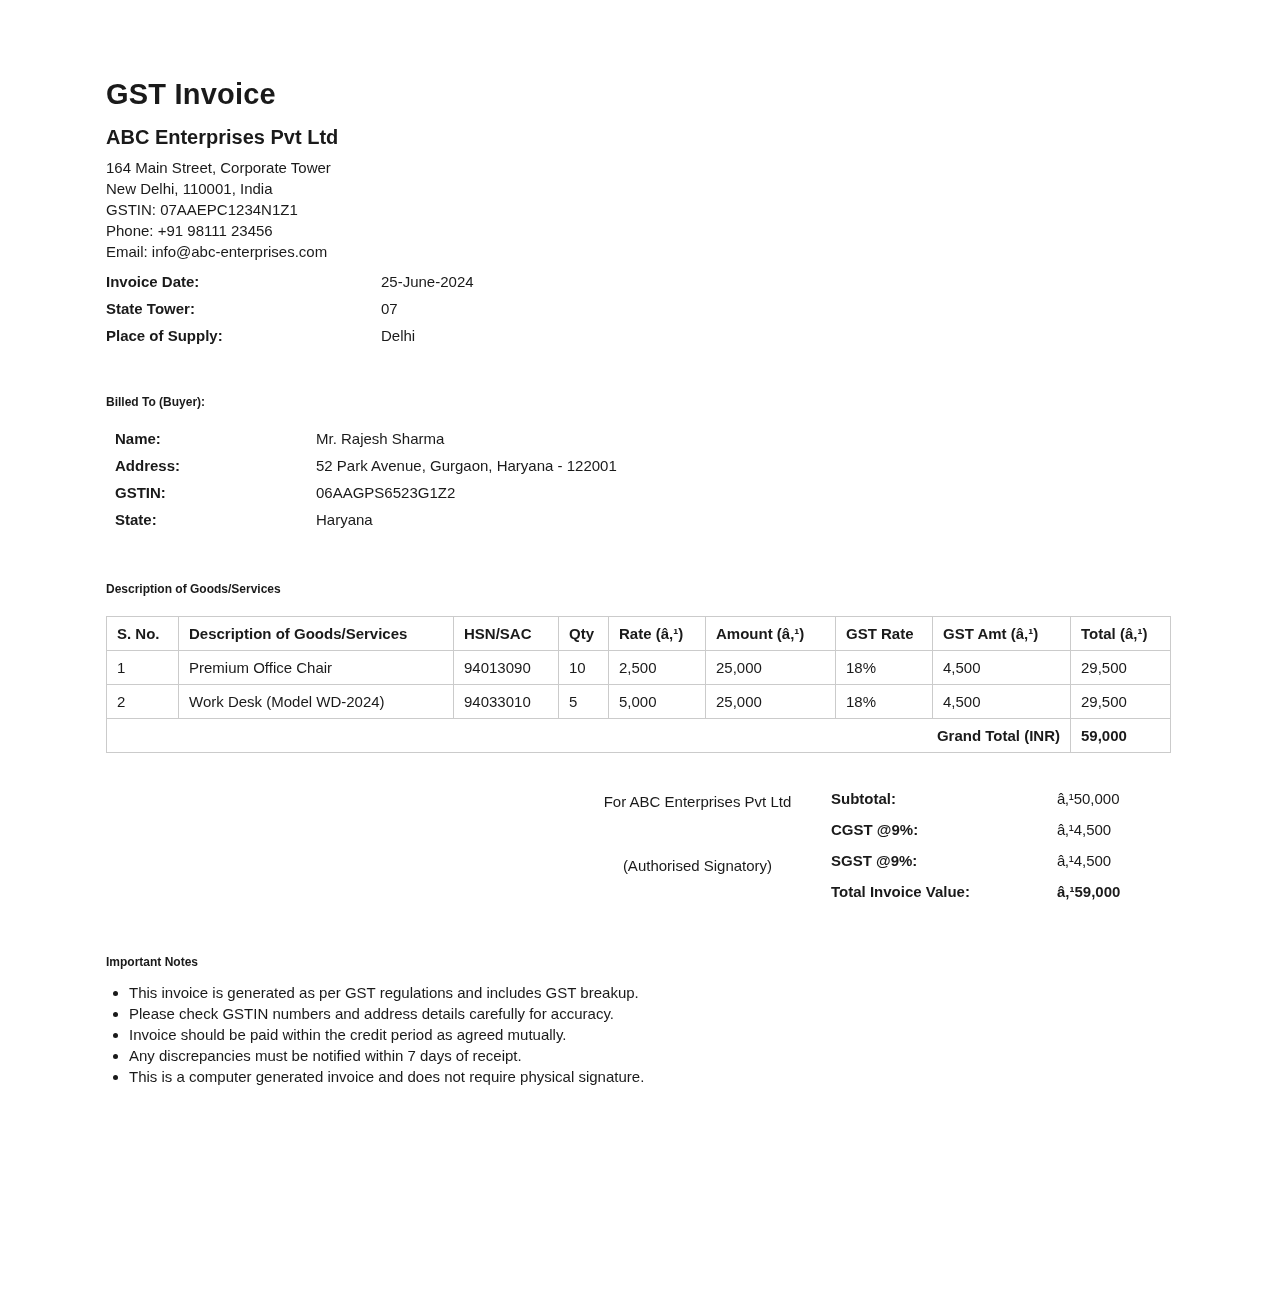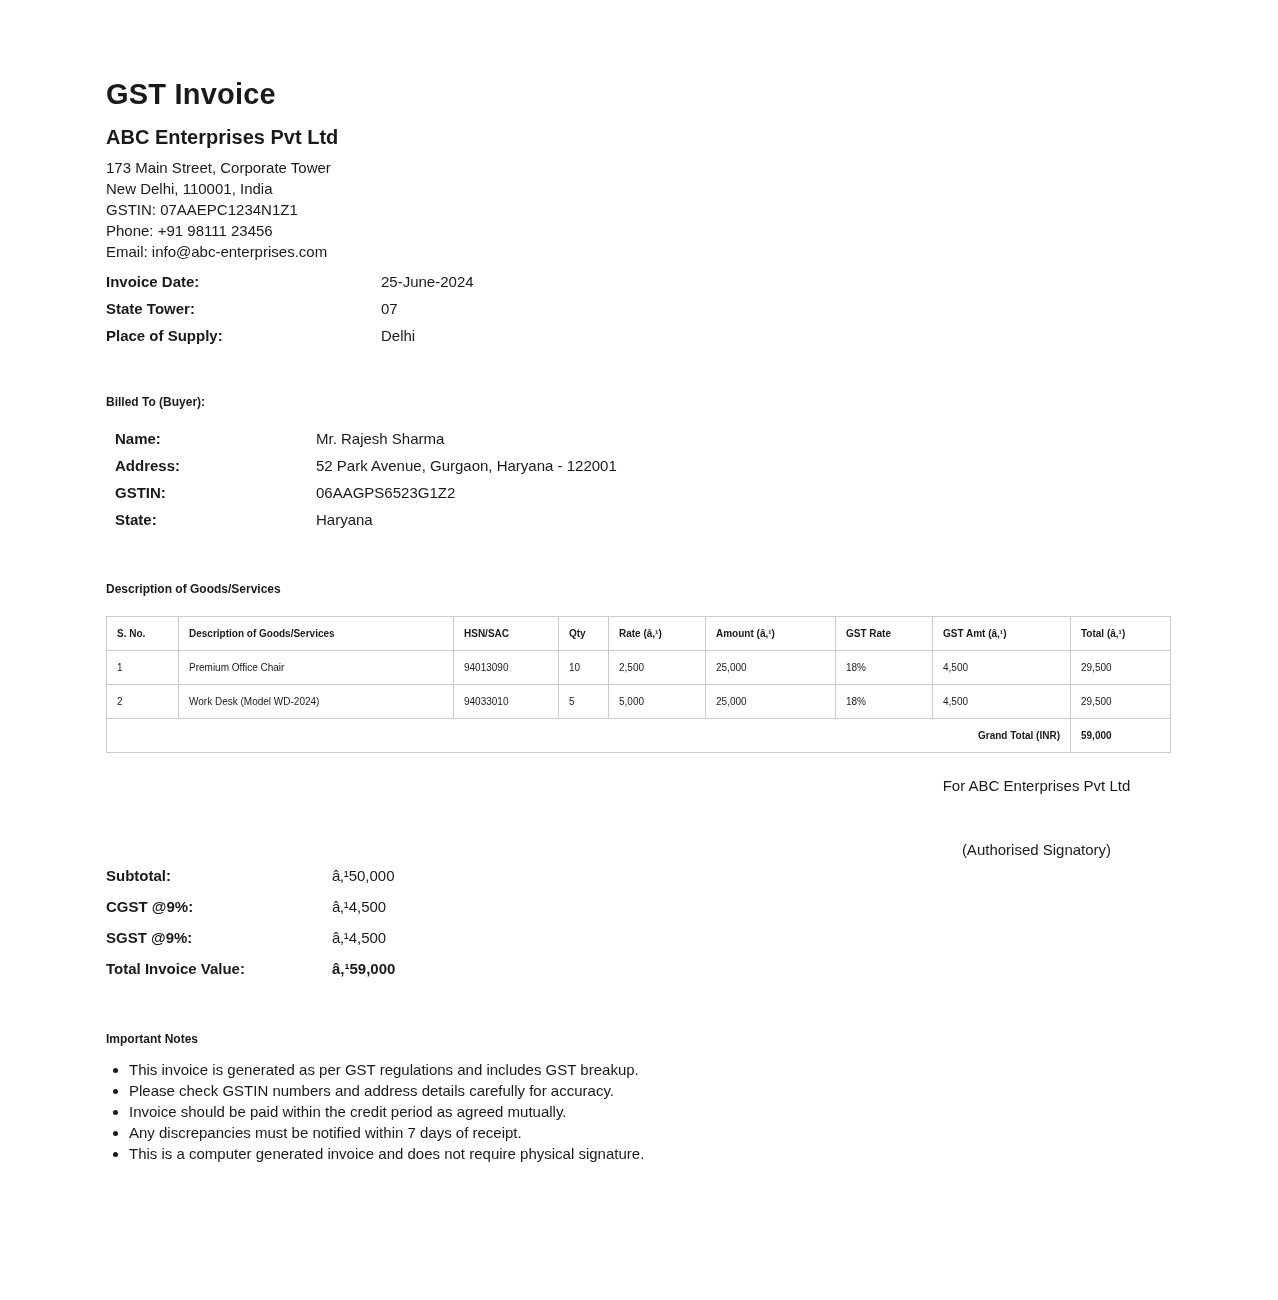--- a/index.html
+++ b/index.html
@@ -47,33 +47,33 @@
   .billed-row { display: flex; line-height: 27px; }
   .billed-label { width: 210px; padding-left: 9px; font-weight: 700; }
   .billed-value { flex: 1; }
 
   
   .items-section { margin-top: 47px; }
   .items-table { border-collapse: collapse; width: 1064px; margin-top: 17px; table-layout: fixed; }
   .items-table th, .items-table td {
     border: 1px solid #cbcbcb;
     padding: 6px 10px;
-    font-size: 10px;
+    font-size: 15px;
     text-align: left;
     height: 34px;
     vertical-align: middle;
     overflow: hidden;
     white-space: nowrap;
   }
   .items-table th { font-weight: 700; }
   .grand-total-label-cell { text-align: right !important; font-weight: 700; }
   .grand-total-value-cell { font-weight: 700; }
 
   
-  .footer-block { display: flex; margin-top: 14px; flex-direction: column; }
+  .footer-block { display: flex; margin-top: 30px; }
   .signature-block {
     margin-left: auto;
     width: 267px;
     text-align: center;
     flex: 0 0 auto;
   }
   .signature-for { margin-top: 9px; line-height: 20px; }
   .signature-auth { margin-top: 44px; line-height: 20px; }
   .totals-block { width: 339px; flex: 0 0 auto; }
   .totals-row { display: flex; line-height: 31px; }
@@ -89,21 +89,21 @@
 </head>
 <body>
 
 <div class="page">
 
   <div class="header">
     <div class="header-left">
       <div class="invoice-title">GST Invoice</div>
       <div class="company-name">ABC Enterprises Pvt Ltd</div>
       <div class="company-info">
-        <div>173 Main Street, Corporate Tower</div>
+        <div>164 Main Street, Corporate Tower</div>
         <div>New Delhi, 110001, India</div>
         <div>GSTIN: 07AAEPC1234N1Z1</div>
         <div>Phone: +91 98111 23456</div>
         <div>Email: info@abc-enterprises.com</div>
       </div>
     </div>
     <div class="header-right">
       <div class="meta-row">
         <div class="meta-label">Invoice Date:</div>
         <div class="meta-value">25-June-2024</div>

